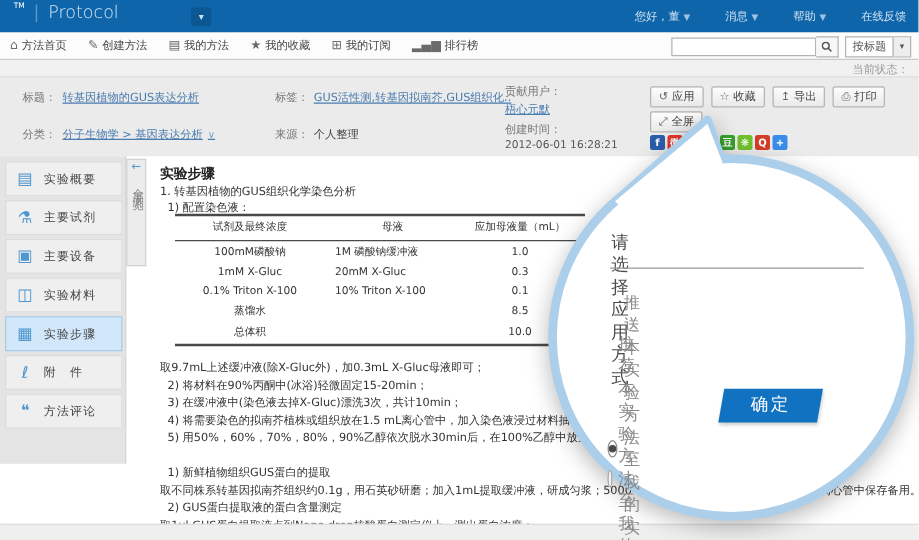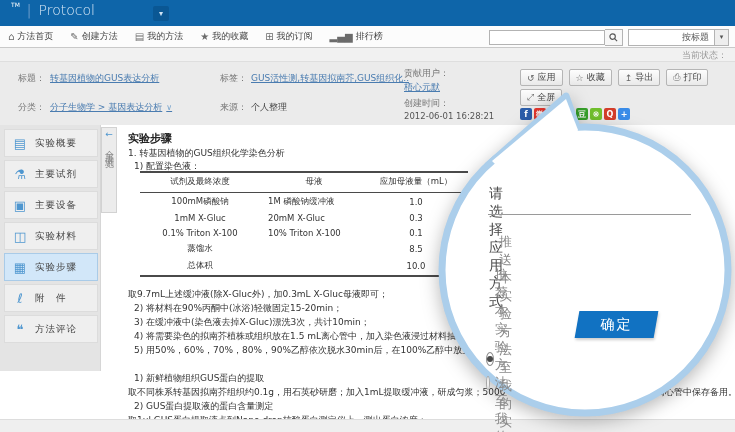--- a/index.html
+++ b/index.html
@@ -22,21 +22,21 @@
   
   .navbar{position:absolute;left:0;top:26px;width:735px;height:21px;background:#fcfcfc;border-bottom:1px solid #c9c9c9;}
   .nav-items{position:absolute;left:8px;top:0;height:21px;display:flex;align-items:center;gap:17px;}
   .nav-item{display:flex;align-items:center;gap:3px;cursor:pointer;}
   .nav-item .nicon{font-size:10px;color:#6b6b6b;}
   .nav-item .nlabel{font-size:9px;color:#444;}
   .search-wrap{position:absolute;right:6px;top:3px;display:flex;align-items:center;}
   .search-input{width:108px;height:13px;border:1px solid #b3b3b3;font-size:9px;padding:0 3px;outline:none;background:#fff;}
   .search-btn{width:17px;height:15px;border:1px solid #b3b3b3;border-left:none;background:#f7f7f7;
               display:flex;align-items:center;justify-content:center;cursor:pointer;}
-  .filter-box{margin-left:5px;height:15px;border:1px solid #b3b3b3;background:#fff;display:flex;align-items:center;cursor:pointer;padding-left:48px;}
+  .filter-box{margin-left:5px;height:15px;border:1px solid #b3b3b3;background:#fff;display:flex;align-items:center;cursor:pointer;}
   .filter-box .ftext{font-size:9px;color:#555;padding:0 5px;}
   .filter-box .fcaret{width:13px;height:15px;background:#eee;border-left:1px solid #b3b3b3;
                       font-size:7px;color:#555;text-align:center;line-height:15px;}
 
   
   .statusbar{position:absolute;left:0;top:48px;width:735px;height:13px;background:#f1f1f1;}
   .status-right{position:absolute;right:8px;top:1px;display:flex;align-items:center;gap:3px;flex-direction:column;}
   .status-right .slabel,.status-right .svalue{font-size:9px;color:#9a9a9a;}
   .globe{width:9px;height:9px;border-radius:50%;background:#4a4a4a;display:inline-block;
          box-shadow:inset 0 0 0 1px #333;position:relative;}
@@ -127,20 +127,26 @@
 <div class="page">
 
   <div class="topbar">
     <div class="logo">
       <span class="main">ēverlab</span>
       <span class="tm">TM</span>
       <span class="sep">|</span>
       <span class="sub">Protocol</span>
     </div>
     <div class="logo-caret">▾</div>
+    <div class="top-menu">
+      <span class="itm"><span>您好，董</span><span class="caret">▼</span></span>
+      <span class="itm"><span>消息</span><span class="caret">▼</span></span>
+      <span class="itm"><span>帮助</span><span class="caret">▼</span></span>
+      <span class="itm"><span>在线反馈</span></span>
+    </div>
   </div>
 
   <div class="navbar">
     <div class="nav-items">
       <span class="nav-item">
           <span class="nicon">⌂</span>
           <span class="nlabel">方法首页</span>
         </span>
       <span class="nav-item">
           <span class="nicon">✎</span>

